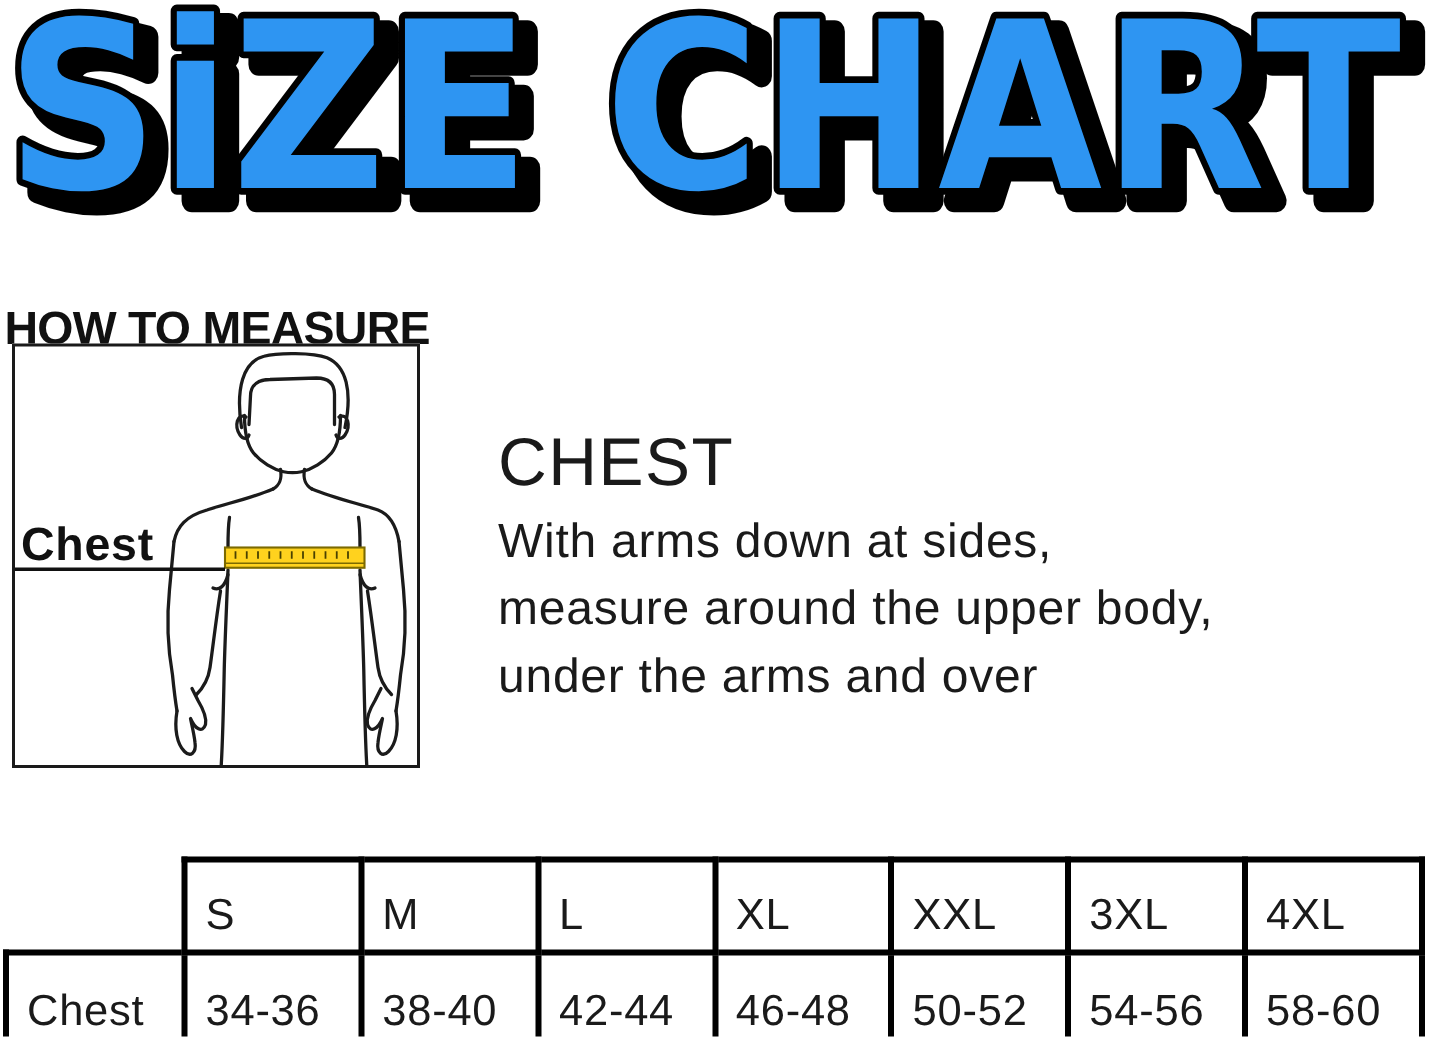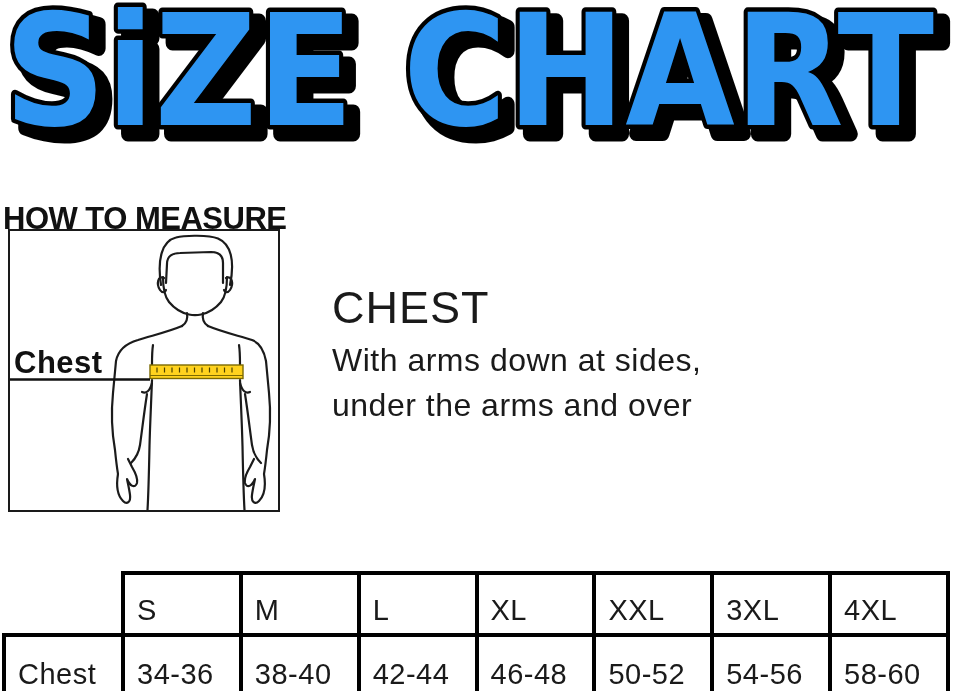--- a/index.html
+++ b/index.html
@@ -130,20 +130,21 @@
     </g>
 
     <line x1="0" y1="148.5" x2="140" y2="148.5" stroke="#111" stroke-width="2.4"></line>
     <text x="4" y="142" font-size="31" font-weight="bold" fill="#111" font-family="Liberation Sans, sans-serif" letter-spacing="0.5">Chest</text>
   </svg>
 </div>
 
 <div class="instructions">
   <div class="head">CHEST</div>
   <div class="line">With arms down at sides,</div>
+  <div class="line">measure around the upper body,</div>
   <div class="line">under the arms and over</div>
 </div>
 
 <table class="size-table">
   <colgroup>
     <col style="width:119px">
     <col>
       <col>
       <col>
       <col>

